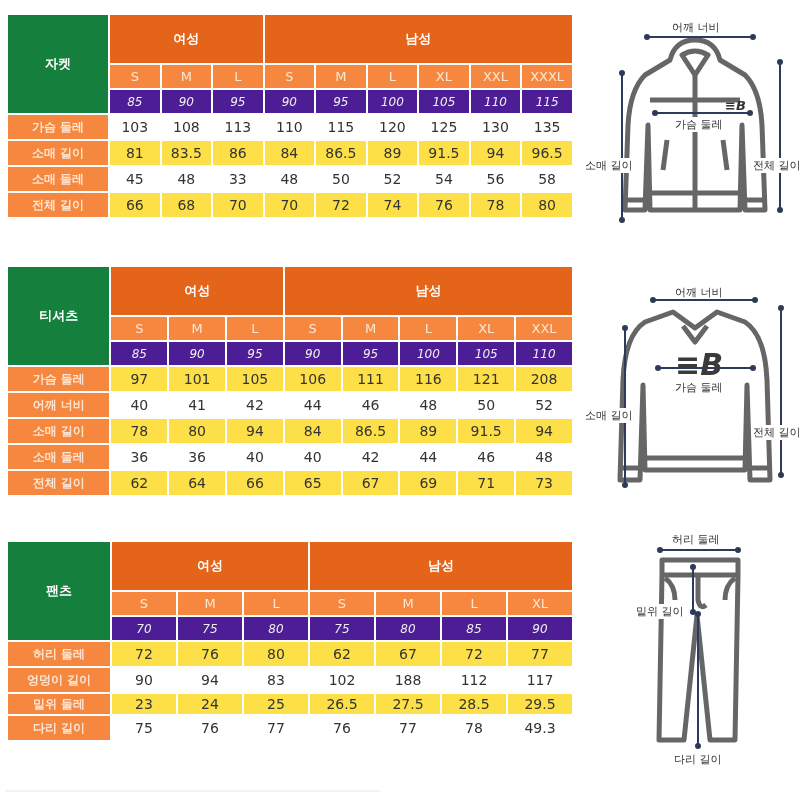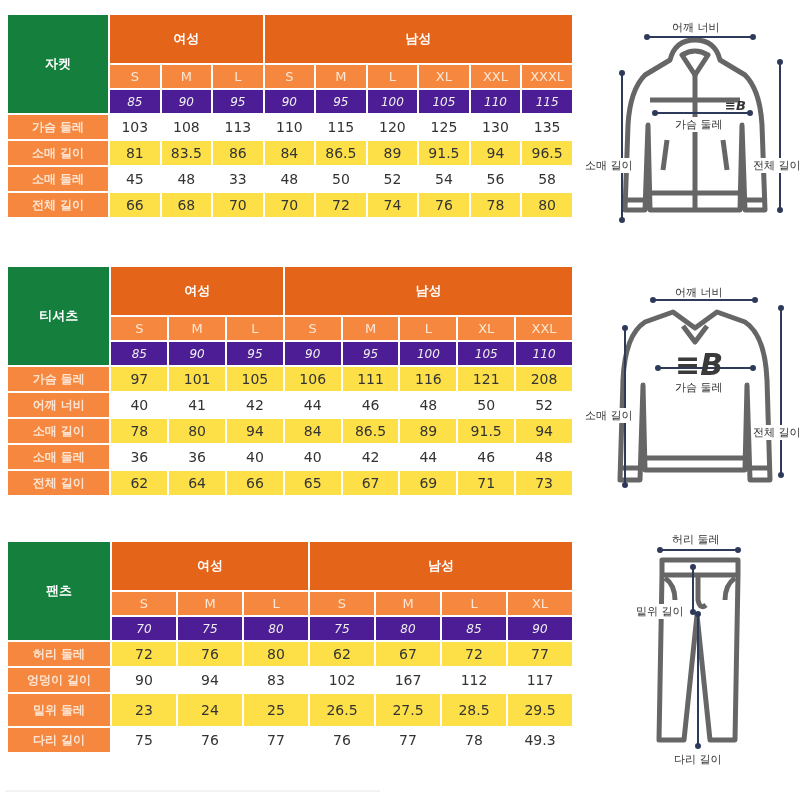--- a/index.html
+++ b/index.html
@@ -320,25 +320,25 @@
     <td class="val even">67</td>
     <td class="val even">72</td>
     <td class="val even">77</td>
   </tr>
   <tr style="height:24px">
     <td class="rlabel">엉덩이 길이</td>
     <td class="val odd">90</td>
     <td class="val odd">94</td>
     <td class="val odd">83</td>
     <td class="val odd">102</td>
-    <td class="val odd">167</td>
+    <td class="val odd">188</td>
     <td class="val odd">112</td>
     <td class="val odd">117</td>
   </tr>
-  <tr style="height:32px">
+  <tr style="height:20px">
     <td class="rlabel">밑위 둘레</td>
     <td class="val even">23</td>
     <td class="val even">24</td>
     <td class="val even">25</td>
     <td class="val even">26.5</td>
     <td class="val even">27.5</td>
     <td class="val even">28.5</td>
     <td class="val even">29.5</td>
   </tr>
   <tr style="height:24px">

